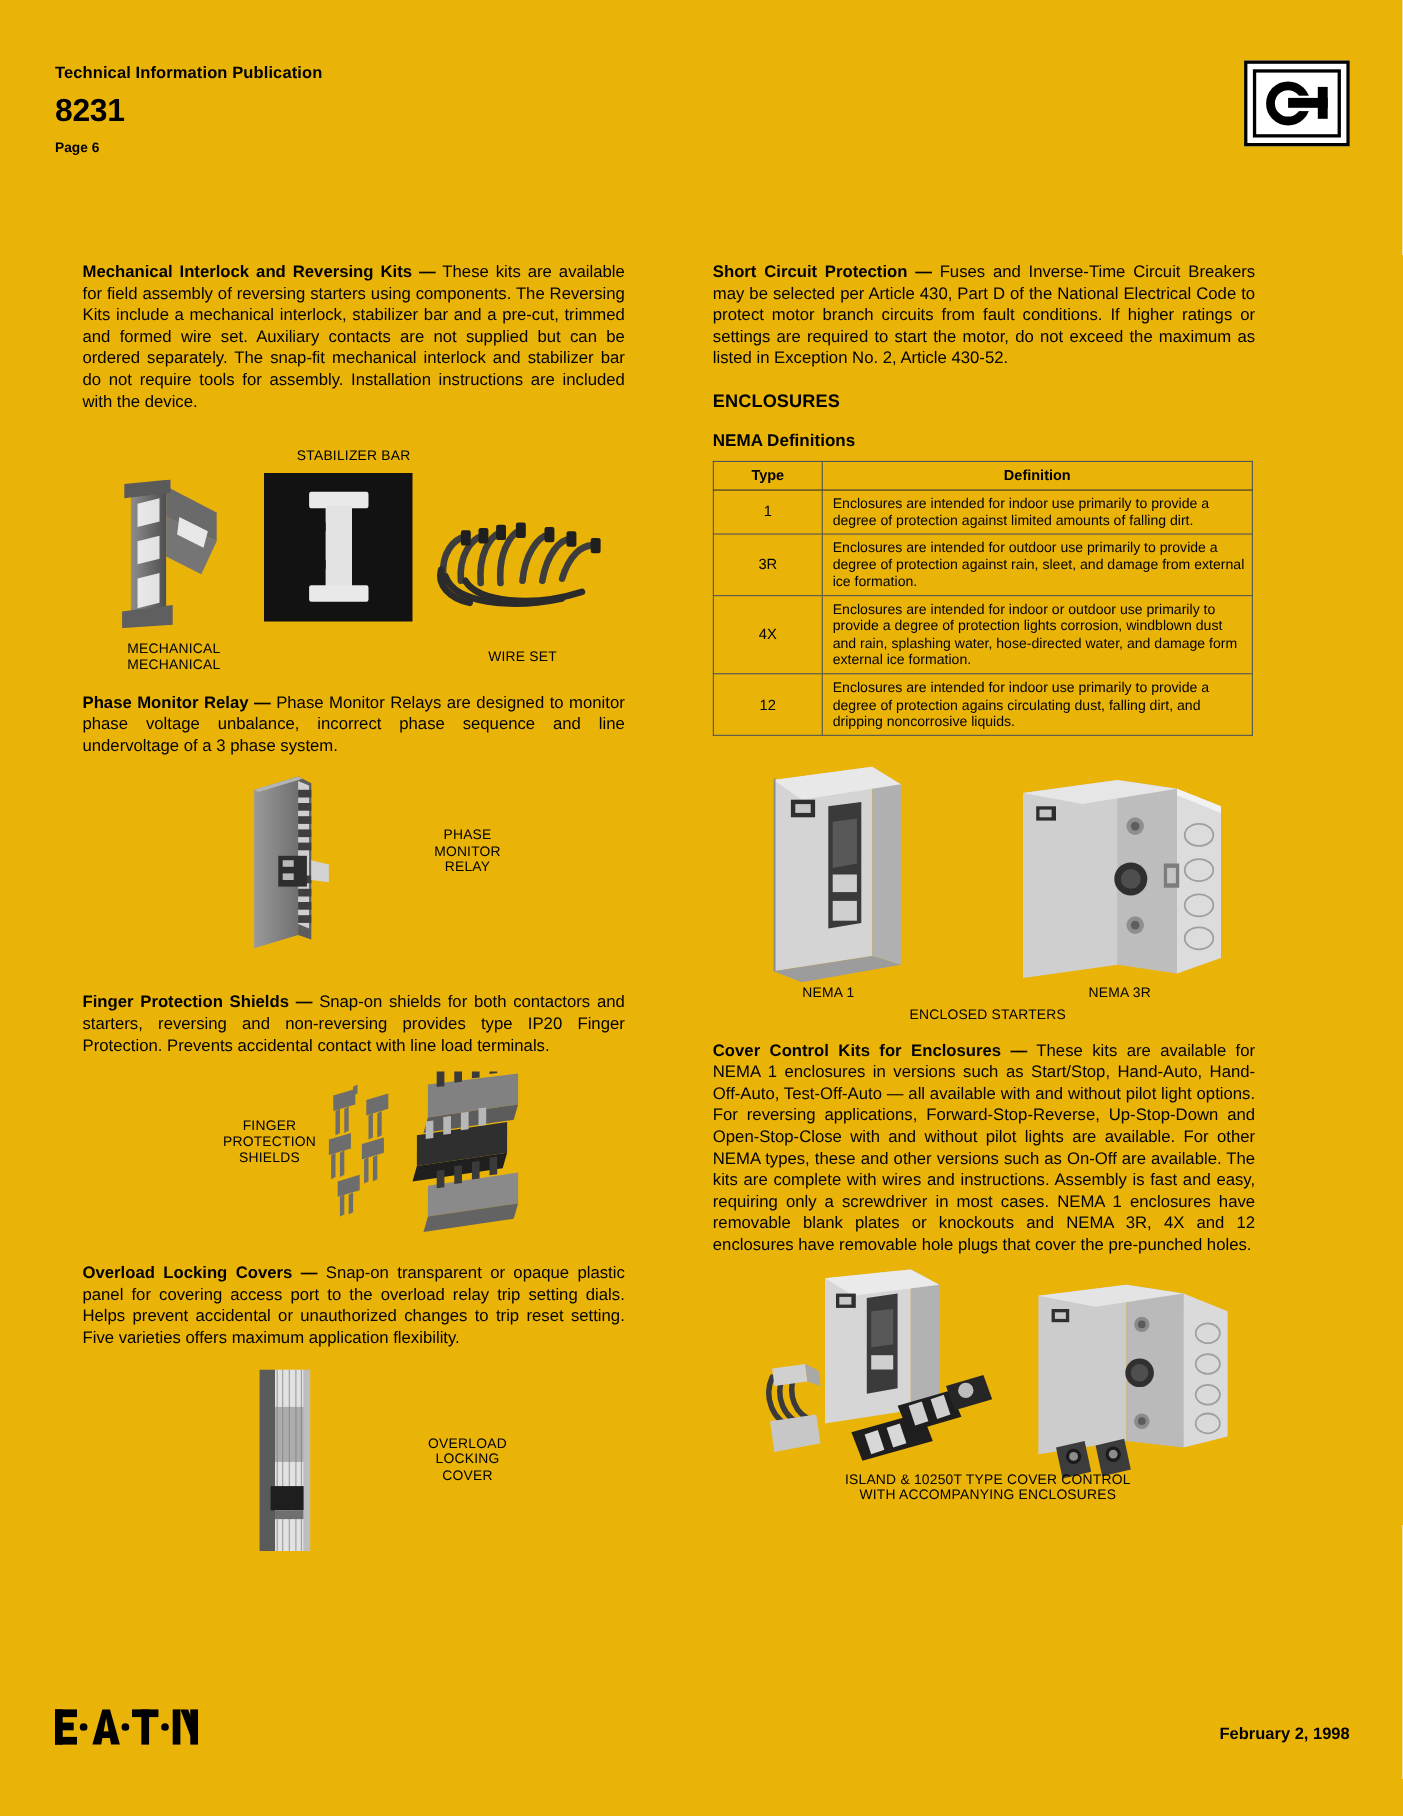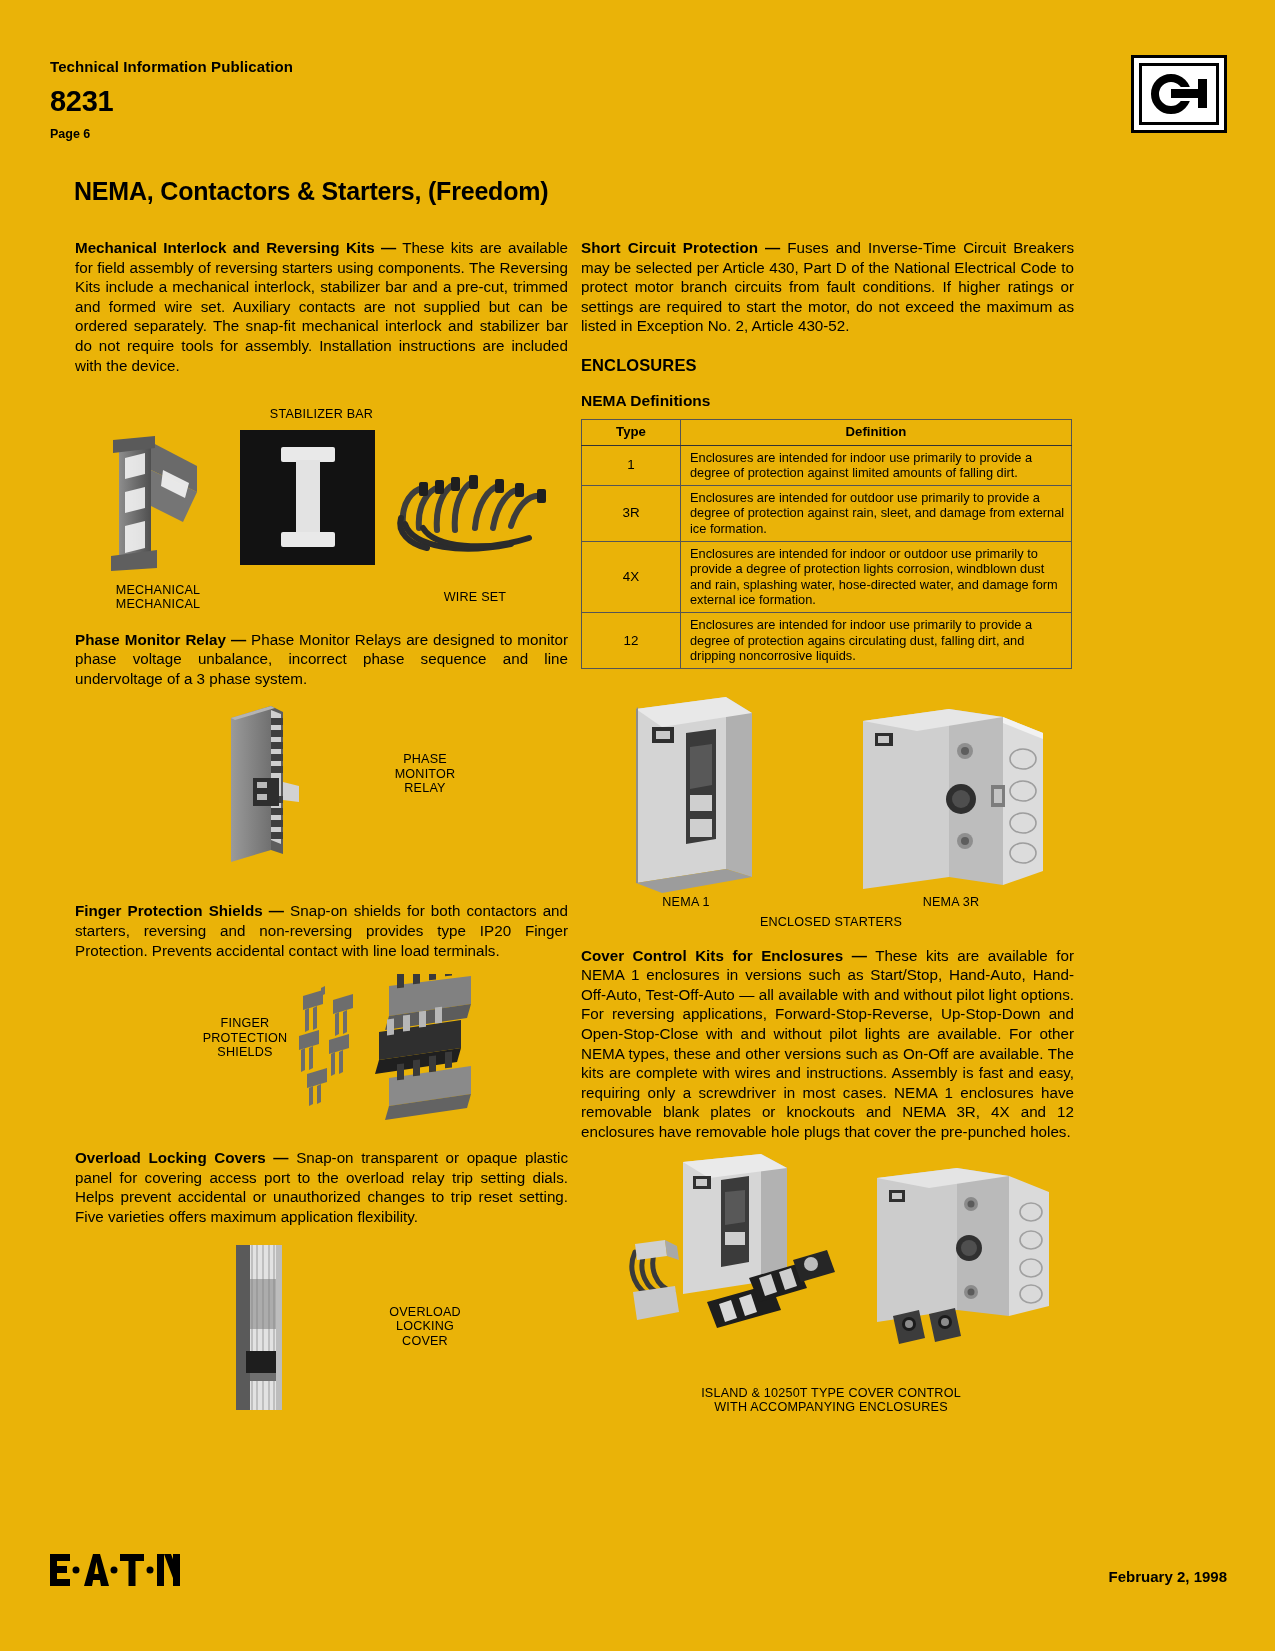--- a/index.html
+++ b/index.html
@@ -118,21 +118,21 @@
     letter-spacing: -0.2px;
   }
 
   
   .col {
     position: absolute;
     top: 238px;
     width: 493px;
   }
   .col-left  { left: 75px; }
-  .col-right { left: 581px; }
+  .col-right { left: 648px; }
 
   p.body {
     margin: 0 0 0 0;
     font-size: 15.2px;
     line-height: 19.6px;
     text-align: justify;
   }
   .lead {
     font-weight: bold;
   }
@@ -297,21 +297,20 @@
     <div class="logo-inner">
       <div class="logo-ch">
         <div class="c-ring"></div>
         <div class="c-gap"></div>
         <div class="h-bar"></div>
         <div class="h-end"></div>
       </div>
     </div>
   </div>
 
-  <div class="page-title">NEMA, Contactors &amp; Starters, (Freedom)</div>
 
   <div class="col col-left">
 
     <p class="body"><span class="lead">Mechanical Interlock and Reversing Kits —</span><span> These kits are available for field assembly of reversing starters using components. The Reversing Kits include a mechanical interlock, stabilizer bar and a pre-cut, trimmed and formed wire set. Auxiliary contacts are not supplied but can be ordered separately. The snap-fit mechanical interlock and  stabilizer bar do not require tools for assembly. Installation instructions are included with the device.</span></p>
 
     <div class="cap" style="margin-top:32px;">STABILIZER BAR</div>
 
     <div style="position:relative;height:198px;margin-top:8px;">
 
       <div class="fig" style="left:30px; top:6px;">
@@ -679,21 +678,21 @@
               <circle cx="46" cy="160" r="7" fill="#1b1b1b"></circle>
               <circle cx="46" cy="160" r="4" fill="#8c8c8c"></circle>
               <path d="M66 150 L92 144 L98 172 L72 178 Z" fill="#3c3c3c"></path>
               <circle cx="82" cy="158" r="7" fill="#1b1b1b"></circle>
               <circle cx="82" cy="158" r="4" fill="#8c8c8c"></circle>
             </g>
           </svg>
         </div>
       </div>
 
-      <div class="abs cap" style="left:20px; top:186px; width:460px;margin-top:48px;">
+      <div class="abs cap" style="left:20px; top:186px; width:460px;">
         <div>ISLAND &amp; 10250T TYPE COVER CONTROL</div>
         <div>WITH ACCOMPANYING ENCLOSURES</div>
       </div>
     </div>
 
   </div>
 
   <div class="footer-logo">
     <svg width="130" height="36" viewBox="0 0 130 36">
 

